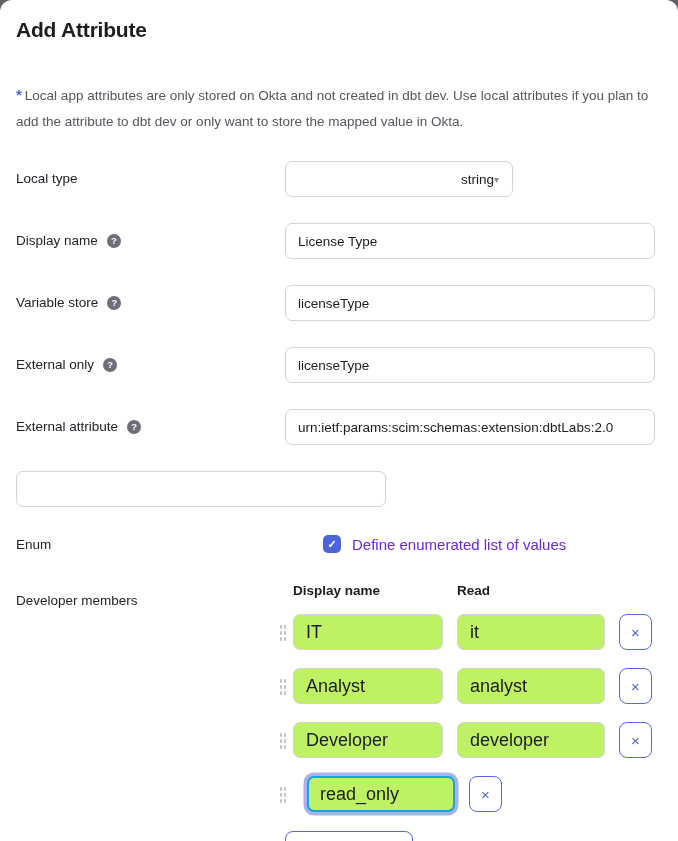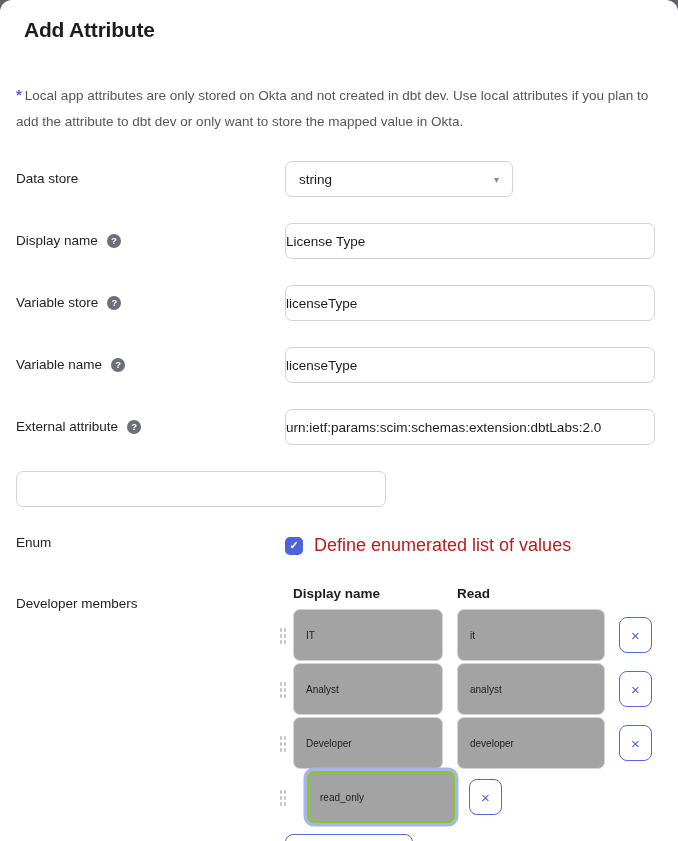--- a/index.html
+++ b/index.html
@@ -13,21 +13,21 @@
   .card {
     width:678px; height:841px;
     background:#ffffff;
     border-radius:12px 12px 0 0;
     padding:14px 16px 0 16px;
     position:relative;
     overflow:hidden;
   }
   .title {
     font-size:21px; font-weight:700; color:#1d1d21;
-    letter-spacing:-0.2px; margin:4px 0 0 8px;
+    letter-spacing:-0.2px; margin:4px 0 0 0;
   }
   .note {
     margin-top:40px; width:644px;
     font-size:13.5px; line-height:26px; color:#56565f;
   }
   .asterisk { color:#4c63d9; font-weight:700; font-size:15px; margin-right:3px; }
 
   .form-row { display:flex; align-items:flex-start; margin-top:26px; }
   .label-col {
     width:269px; padding-top:10px; flex:none;
@@ -38,64 +38,64 @@
     width:14px; height:14px; border-radius:50%;
     background:#6e6e78; color:#fff;
     font-size:9.5px; font-weight:700; line-height:1;
     display:inline-flex; align-items:center; justify-content:center;
     flex:none;
   }
   .select {
     width:228px; height:36px;
     border:1px solid #d2d2d8; border-radius:7px;
     background:#fff;
-    display:flex; align-items:center; justify-content:space-between;
+    display:flex; align-items:center; justify-content:flex-end;
     padding:8px 13px; font-size:13.5px; color:#1d1d21;
     cursor:pointer;
   }
   .caret { color:#8a8a91; font-size:10px; }
   .text-input {
     width:370px; height:36px;
     border:1px solid #d2d2d8; border-radius:7px;
-    padding:0 0; font-size:13.5px; color:#1d1d21;
+    padding:0 12px; font-size:13.5px; color:#1d1d21;
     outline:none; background:#fff;
     font-family:"Liberation Sans", sans-serif;
   }
-  .enum-row { margin-top:28px; }
+  .enum-row { align-items:center; margin-top:28px;gap:38px; }
   .enum-row .label-col { padding-top:0; }
   .checkbox-wrap { display:flex; align-items:center; gap:11px; }
   .checkbox {
     width:18px; height:18px; border-radius:5px;
     background:#4c63d9; color:#fff;
     display:flex; align-items:center; justify-content:center;
     font-size:11px; font-weight:700; cursor:pointer; flex:none;
   }
-  .checkbox-label { font-size:18px; color:#b91c1c; }
+  .checkbox-label { font-size:15px; color:#6d28d9; }
 
   .members-row { margin-top:30px; }
   .members-col { flex:1; }
   .member-headers { display:flex; margin-left:8px; }
   .member-headers .hdr { font-size:13.5px; font-weight:700; color:#1d1d21; }
   .hdr-display { width:164px; }
   .member-row { display:flex; align-items:center; margin-left:-6px; margin-top:14px; height:40px; }
   .drag-handle {
     width:8px; height:18px; margin-right:6px; flex:none; cursor:grab;
     background-image:radial-gradient(#c4c4cc 1.1px, transparent 1.2px);
     background-size:4px 6px; background-position:0 1px;
   }
   .member-input {
-    width:150px; height:52px;
+    width:150px; height:36px;
     border:1px solid #d2d2d8; border-radius:7px;
-    padding:0 12px; font-size:10px; color:#1d1d21;
-    outline:none; background:#a3a3a3;
+    padding:0 12px; font-size:18px; color:#1d1d21;
+    outline:none; background:#bef264;
     font-family:"Liberation Sans", sans-serif;
   }
   .member-input.value-col { width:148px; margin-left:14px; }
   .member-input.focused {
-    border:2px solid #84cc16;
+    border:2px solid #0ea5e9;
     box-shadow:0 0 0 3.5px #a9b2ef;
     padding:0 11px;
   }
   .remove-btn {
     width:33px; height:36px; margin-left:14px; flex:none;
     border:1.5px solid #5668e0; border-radius:8px;
     background:#fff; color:#4c63d9; font-size:15px; line-height:1;
     display:flex; align-items:center; justify-content:center;
     cursor:pointer;
   }
@@ -115,21 +115,21 @@
 <body>
 
 <div class="card">
 
   <h1 class="title">Add Attribute</h1>
 
   <p class="note"><span class="asterisk">*</span><span>Local app attributes are only stored on Okta and not created in dbt dev. Use local attributes if you plan to add the attribute to dbt dev or only want to store the mapped value in Okta.</span></p>
 
   <div class="form-row">
     <div class="label-col">
-      <span>Data store</span>
+      <span>Local type</span>
     </div>
     <div class="select">
       <span>string</span>
       <span class="caret">▾</span>
     </div>
   </div>
 
   <div class="form-row">
     <div class="label-col">
       <span>Display name</span>
@@ -141,21 +141,21 @@
   <div class="form-row">
     <div class="label-col">
       <span>Variable store</span>
       <span class="help">?</span>
     </div>
     <input class="text-input" type="text" value="licenseType" style="">
   </div>
 
   <div class="form-row">
     <div class="label-col">
-      <span>Variable name</span>
+      <span>External only</span>
       <span class="help">?</span>
     </div>
     <input class="text-input" type="text" value="licenseType" style="">
   </div>
 
   <div class="form-row">
     <div class="label-col">
       <span>External attribute</span>
       <span class="help">?</span>
     </div>

